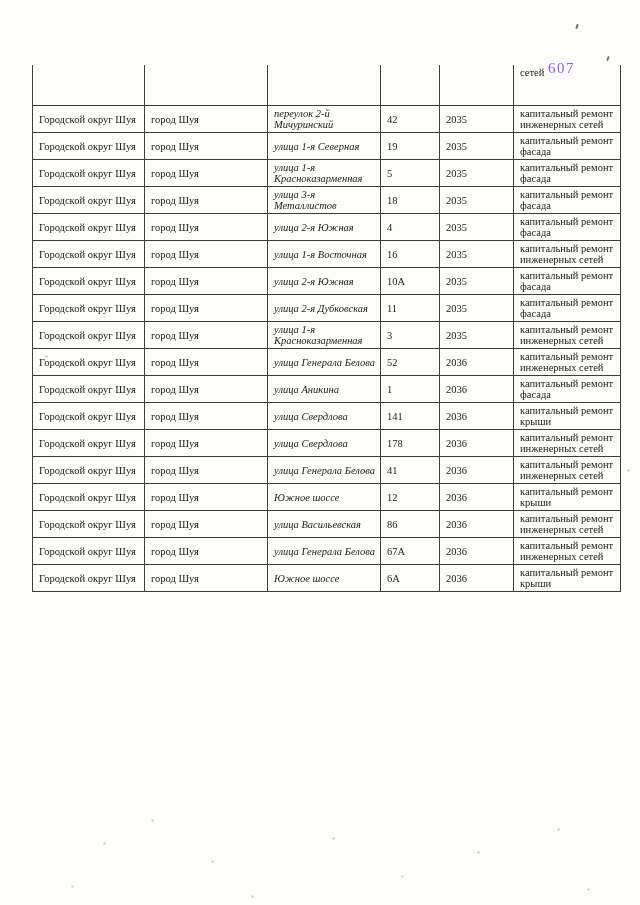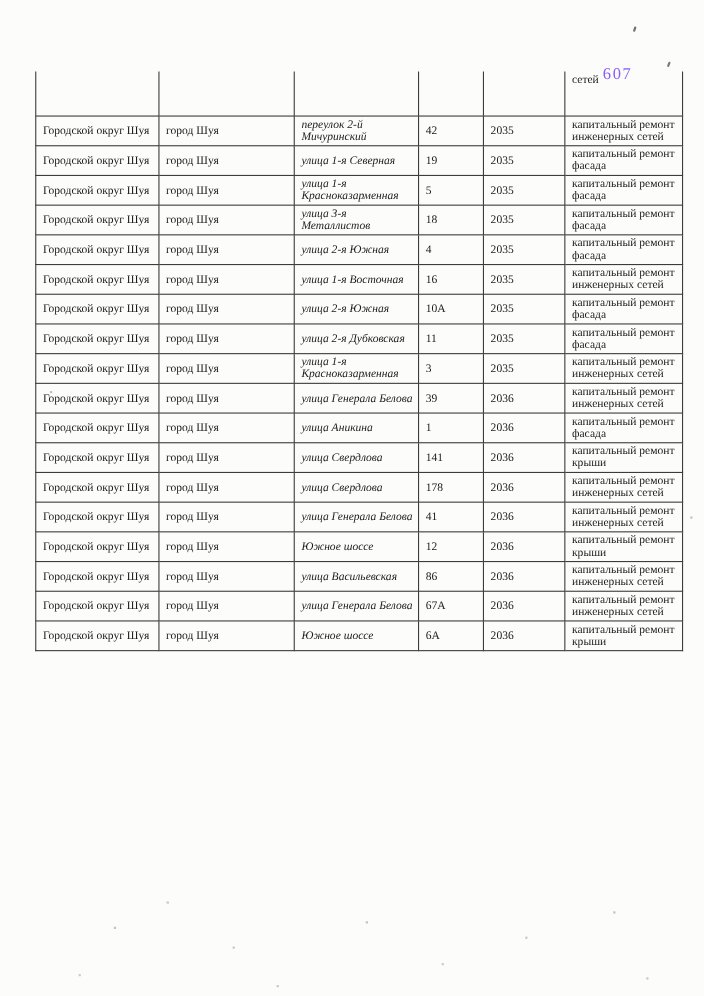--- a/index.html
+++ b/index.html
@@ -173,21 +173,21 @@
     <td class="c-city">город Шуя</td>
     <td class="c-street">улица 1-я Красноказарменная</td>
     <td class="c-house">3</td>
     <td class="c-year">2035</td>
     <td class="c-work">капитальный ремонт инженерных сетей</td>
   </tr>
       <tr>
     <td class="c-district">Городской округ Шуя</td>
     <td class="c-city">город Шуя</td>
     <td class="c-street">улица Генерала Белова</td>
-    <td class="c-house">39</td>
+    <td class="c-house">52</td>
     <td class="c-year">2036</td>
     <td class="c-work">капитальный ремонт инженерных сетей</td>
   </tr>
       <tr>
     <td class="c-district">Городской округ Шуя</td>
     <td class="c-city">город Шуя</td>
     <td class="c-street">улица Аникина</td>
     <td class="c-house">1</td>
     <td class="c-year">2036</td>
     <td class="c-work">капитальный ремонт фасада</td>

